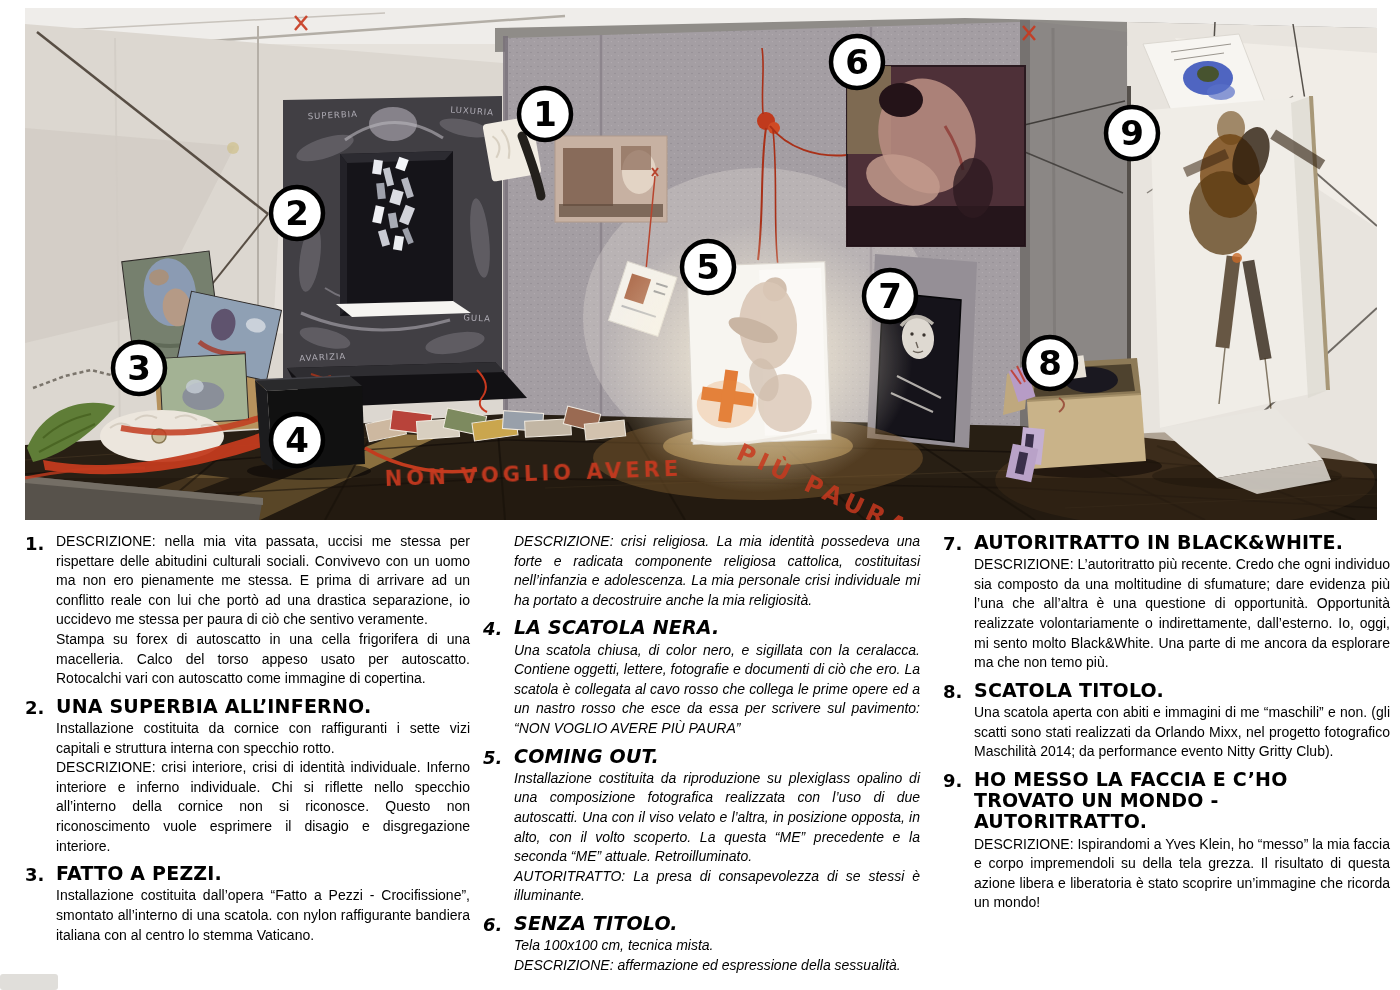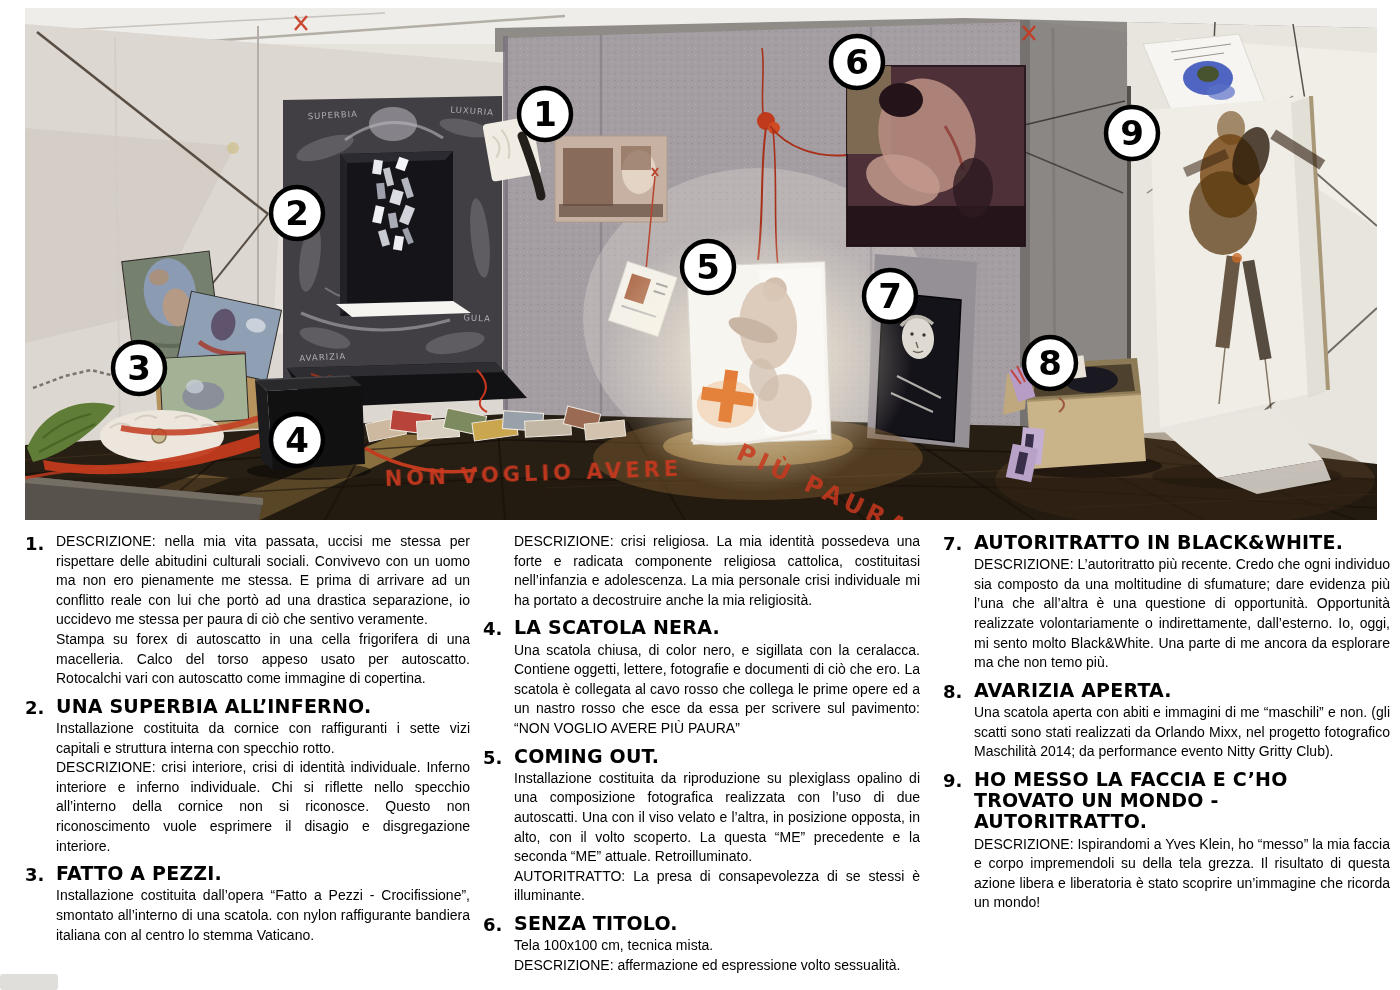--- a/index.html
+++ b/index.html
@@ -2,21 +2,21 @@
 <html><head>
 <meta charset="utf-8">
 <style>
   html,body{margin:0;padding:0;background:#fff;}
   body{width:1400px;height:990px;position:relative;overflow:hidden;
        font-family:"Liberation Sans",sans-serif;color:#000;}
   .photo{position:absolute;left:25px;top:8px;width:1352px;height:512px;}
   .photo svg{display:block;width:100%;height:100%;font-family:"DejaVu Sans",sans-serif;}
   .col{position:absolute;top:532px;}
   .col-1{left:25px;width:445px;}
-  .col-2{left:483px;width:437px;}
+  .col-2{left:483px;width:437px;font-style:italic;}
   .col-3{left:943px;width:447px;}
   .item{position:relative;padding-left:31px;margin:0 0 7px;}
   .num{position:absolute;left:0;top:1px;font-family:"DejaVu Sans",sans-serif;
        font-weight:bold;font-size:18px;}
   .title{margin:0 0 2px;font-family:"DejaVu Sans",sans-serif;font-weight:bold;
        font-size:19px;line-height:1.12;letter-spacing:0.2px;}
   .item p{margin:0;font-size:14px;line-height:1.4;text-align:justify;}
   .smudge{position:absolute;left:0;top:974px;width:58px;height:16px;
        background:#e0deda;border-radius:3px;}
 </style>
@@ -413,33 +413,33 @@
     <span class="num">5.</span>
     <h3 class="title">COMING OUT.</h3>
   <p>Installazione costituita da riproduzione su plexiglass opalino di una composizione fotografica realizzata con l’uso di due autoscatti. Una con il viso velato e l’altra, in posizione opposta, in alto, con il volto scoperto. La questa “ME” precedente e la seconda “ME” attuale. Retroilluminato.</p>
       <p>AUTORITRATTO: La presa di consapevolezza di se stessi è illuminante.</p>
     </div>
 
   <div class="item">
     <span class="num">6.</span>
     <h3 class="title">SENZA TITOLO.</h3>
   <p>Tela 100x100 cm, tecnica mista.</p>
-      <p>DESCRIZIONE: affermazione ed espressione volto sessualità.</p>
+      <p>DESCRIZIONE: affermazione ed espressione della sessualità.</p>
     </div>
 </div>
 <div class="col col-3">
   <div class="item">
     <span class="num">7.</span>
     <h3 class="title">AUTORITRATTO IN BLACK&amp;WHITE.</h3>
       <p>DESCRIZIONE: L’autoritratto più recente. Credo che ogni individuo sia composto da una moltitudine di sfumature; dare evidenza più l’una che all’altra è una questione di opportunità. Opportunità realizzate volontariamente o indirettamente, dall’esterno. Io, oggi, mi sento molto Black&amp;White. Una parte di me ancora da esplorare ma che non temo più.</p>
     </div>
 
   <div class="item">
     <span class="num">8.</span>
-    <h3 class="title">AVARIZIA APERTA.</h3>
+    <h3 class="title">SCATOLA TITOLO.</h3>
   <p>Una scatola aperta con abiti e immagini di me “maschili” e non. (gli scatti sono stati realizzati da Orlando Mixx, nel progetto fotografico Maschilità 2014; da performance evento Nitty Gritty Club).</p>
     </div>
 
   <div class="item">
     <span class="num">9.</span>
     <h3 class="title">HO MESSO LA FACCIA E C’HO TROVATO UN MONDO - AUTORITRATTO.</h3>
   <p>DESCRIZIONE: Ispirandomi a Yves Klein, ho “messo” la mia faccia e corpo impremendoli su della tela grezza. Il risultato di questa azione libera e liberatoria è stato scoprire un’immagine che ricorda un mondo!</p>
     </div>
 </div>
 

